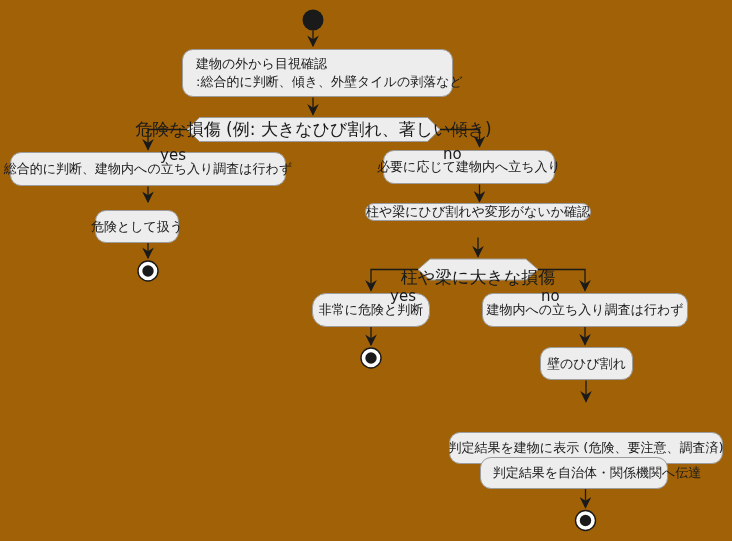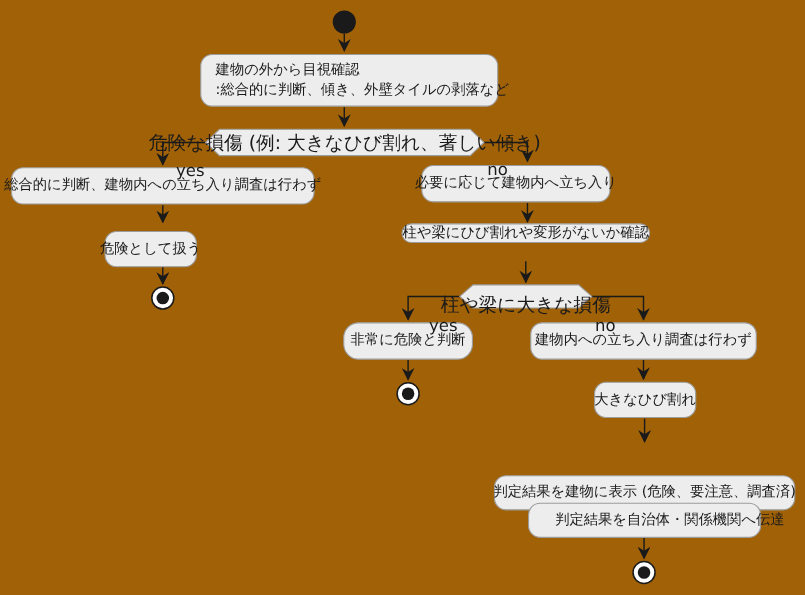--- a/index.html
+++ b/index.html
@@ -86,25 +86,25 @@
   <div class="action" style="left:95px; top:210px; width:84px; height:33px;">危険として扱う</div>
 
   <div class="action" style="left:383px; top:150px; width:172px; height:34px;">必要に応じて建物内へ立ち入り</div>
 
   <div class="action" style="left:365px; top:203px; width:226px; height:18px;">柱や梁にひび割れや変形がないか確認</div>
 
   <div class="action" style="left:312px; top:293px; width:118px; height:34px;border-radius:14px;">非常に危険と判断</div>
 
   <div class="action" style="left:482px; top:293px; width:206px; height:34px;">建物内への立ち入り調査は行わず</div>
 
-  <div class="action" style="left:540px; top:347px; width:93px; height:33px;">大きなひび割れ</div>
+  <div class="action" style="left:540px; top:347px; width:93px; height:33px;">壁のひび割れ</div>
 
   <div class="action" style="left:449px; top:404px; width:274px; height:32px;margin-top:28px;">判定結果を建物に表示 (危険、要注意、調査済)</div>
 
-  <div class="action" style="left:480px; top:457px; width:212px; height:32px;padding-left:46px;">判定結果を自治体・関係機関へ伝達</div>
+  <div class="action" style="left:480px; top:457px; width:188px; height:32px;padding-left:46px;">判定結果を自治体・関係機関へ伝達</div>
 
   <div class="hex-label" style="left:190px; top:117px; width:247px; height:25px;">危険な損傷 (例: 大きなひび割れ、著しい傾き)</div>
 
   <div class="hex-label" style="left:418px; top:259px; width:120px; height:37px;">柱や梁に大きな損傷</div>
 
   <div class="edge-label right-align" style="left:150px; top:114px; width:36px;">yes</div>
 
   <div class="edge-label" style="left:443px; top:113px;">no</div>
 
   <div class="edge-label right-align" style="left:380px; top:255px; width:36px;">yes</div>

